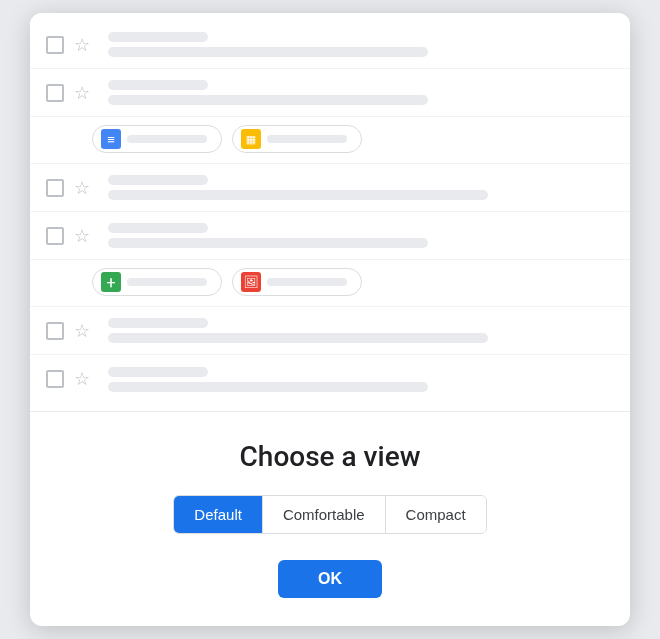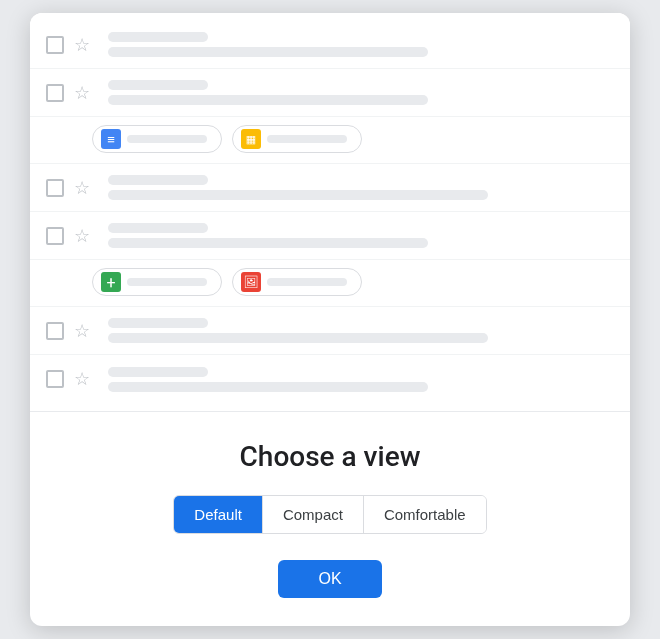--- a/index.html
+++ b/index.html
@@ -142,21 +142,21 @@
       background: #1a73e8;
       color: #fff;
     }
     .ok-button {
       background: #1a73e8;
       color: #fff;
       border: none;
       border-radius: 6px;
       padding: 10px 40px;
       font-size: 16px;
-      font-weight: 400;
+      font-weight: 700;
       cursor: pointer;
       outline: none;
     }
   </style>
 </head>
 <body>
 
 <div class="modal-container">
 
   <div class="email-list">
@@ -235,19 +235,19 @@
       </div>
     </div>
 
   </div>
 
   <div class="dialog-section">
     <div class="dialog-title">Choose a view</div>
 
     <div class="view-options">
       <button class="view-option active">Default</button>
+      <button class="view-option">Comfortable</button>
       <button class="view-option">Compact</button>
-      <button class="view-option">Comfortable</button>
     </div>
 
     <button class="ok-button">OK</button>
   </div>
 </div>
 
 </body></html>

